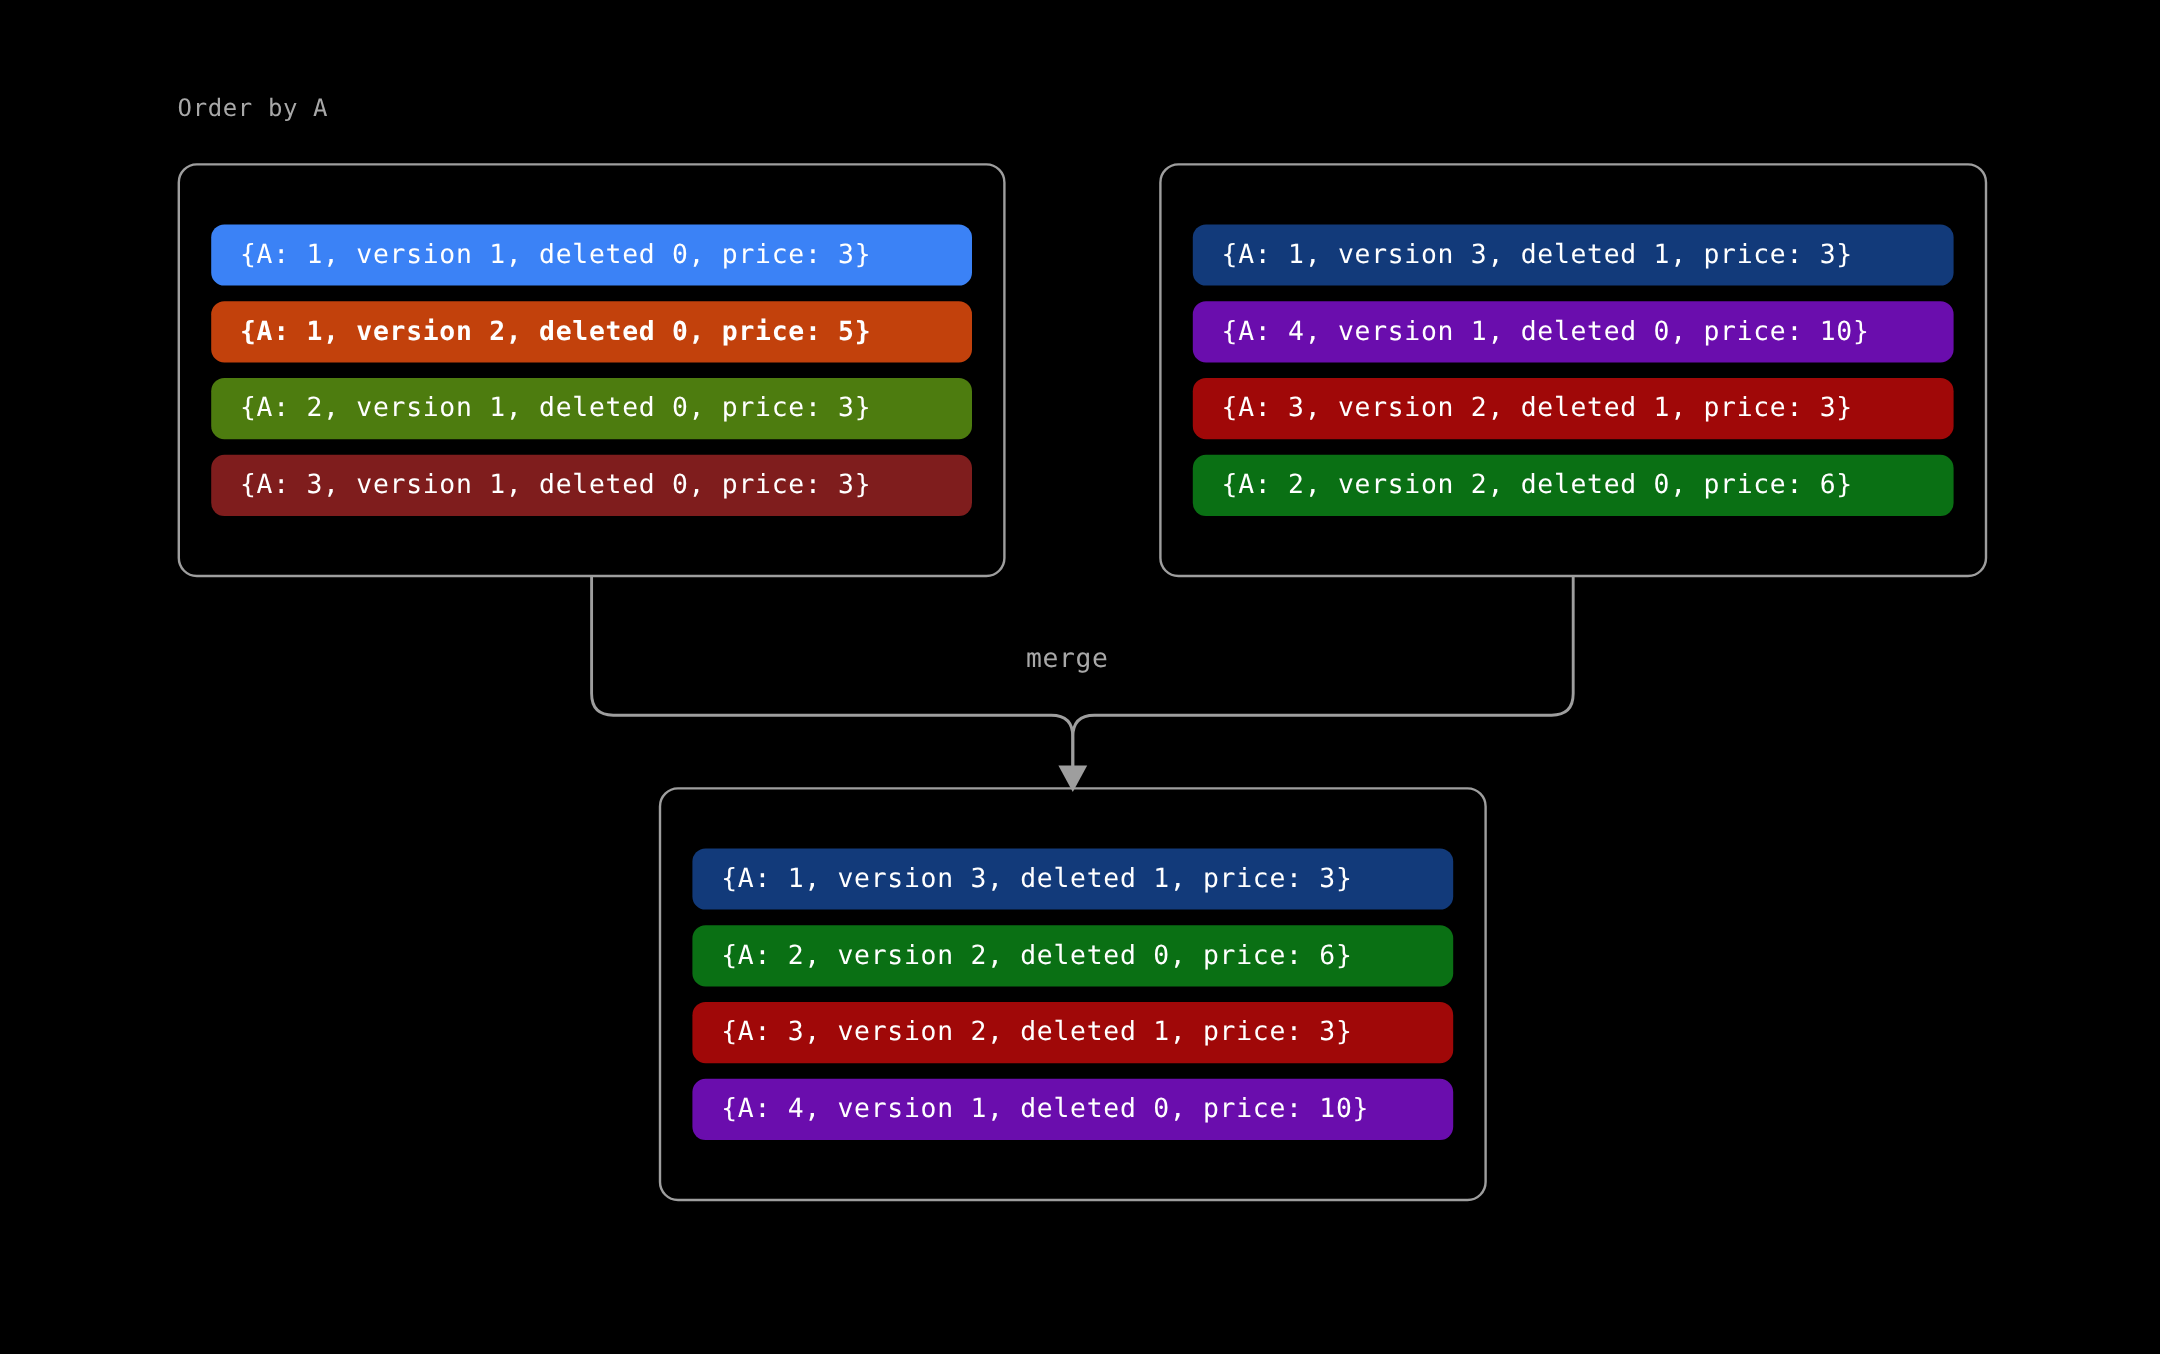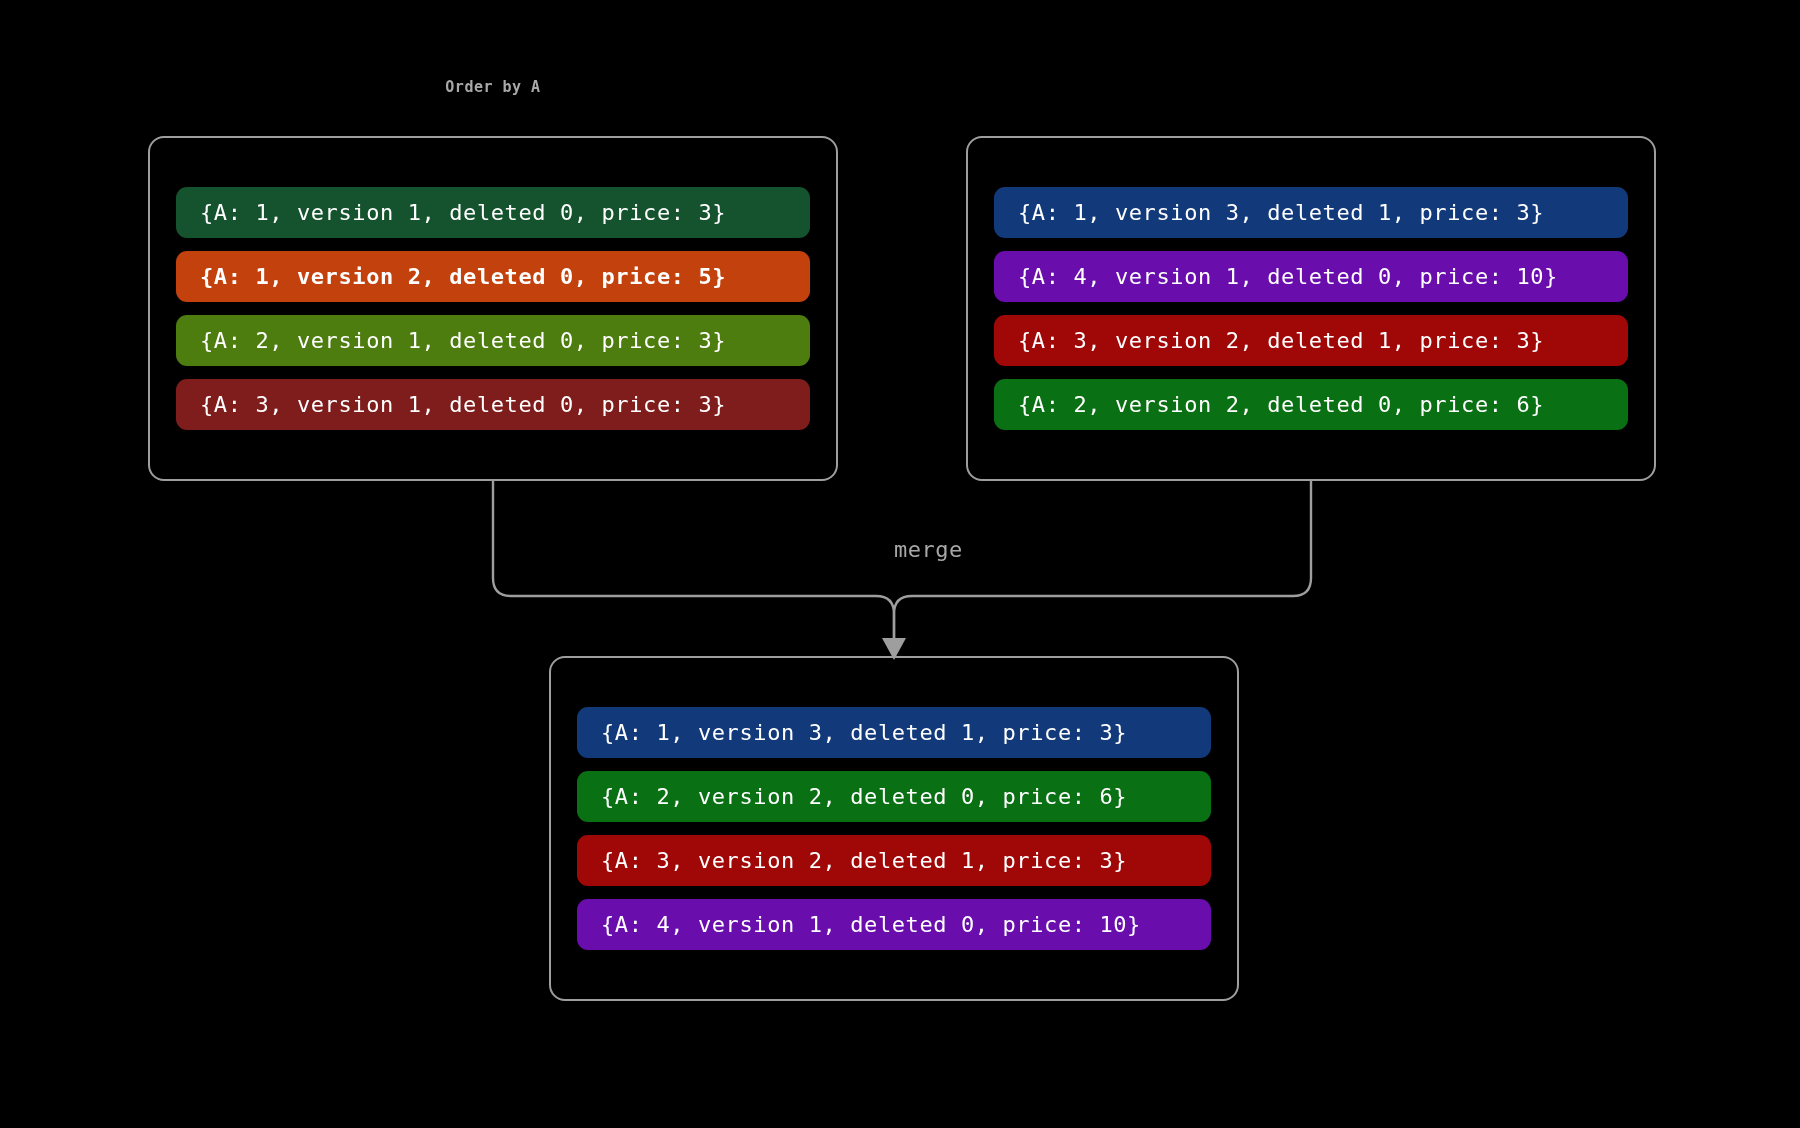--- a/index.html
+++ b/index.html
@@ -31,26 +31,24 @@
     top: 0;
     width: 1800px;
     height: 1128px;
     pointer-events: none;
   }
 
   
   .panel-title {
     position: absolute;
     color: #a8a8a8;
-    font-size: 15px;
+    font-size: 20px;
     letter-spacing: 0.5px;
     white-space: nowrap;
-    text-align: center;
     font-family: "DejaVu Sans Mono", "Liberation Mono", monospace;
-    font-weight: bold;
   }
 
   
   .box {
     position: absolute;
     border: 2px solid #9e9e9e;
     border-radius: 16px;
     background: transparent;
     box-sizing: border-box;
     display: flex;
@@ -93,41 +91,41 @@
   }
 
   
   #box-order   { left: 148px;  top: 136px; width: 690px;  height: 345px; }
   #box-parts   { left: 966px;  top: 136px; width: 690px;  height: 345px; }
   #box-merged  { left: 549px;  top: 656px; width: 690px;  height: 345px; }
 
   #title-order { left: 148px;  top: 78px;  width: 690px; }
   #title-parts { left: 966px;  top: 78px;  width: 690px; }
 
-  #merge-label { left: 894px; top: 537px; }
+  #merge-label { left: 855px; top: 537px; }
 </style>
 </head>
 <body style="background: rgb(0, 0, 0);">
 
 <div id="stage">
 
   <svg id="connectors" viewBox="0 0 1800 1128" width="1800" height="1128" xmlns="http://www.w3.org/2000/svg">
 
     <path d="M 493 481 L 493 578 Q 493 596 511 596 L 876 596 Q 894 596 894 614 L 894 648" fill="none" stroke="#9e9e9e" stroke-width="2.4" stroke-linecap="round"></path>
 
     <path d="M 1311 481 L 1311 578 Q 1311 596 1293 596 L 912 596 Q 894 596 894 614 L 894 648" fill="none" stroke="#9e9e9e" stroke-width="2.4" stroke-linecap="round"></path>
 
     <path d="M 894 660 L 882 638 L 906 638 Z" fill="#9e9e9e"></path>
   </svg>
 
   <div class="panel-title" id="title-order" style="color: rgb(168, 168, 168);">Order by A</div>
 
   <div class="box" id="box-order" style="border-color: rgb(158, 158, 158);">
     <div class="rows">
-      <div class="pill" style="background: #14532d;">
+      <div class="pill" style="background: #3b82f6;">
         <span class="txt">{A: 1, version 1, deleted 0, price: 3}</span>
       </div>
       <div class="pill" style="background: #c2410c; font-weight: bold;">
         <span class="txt">{A: 1, version 2, deleted 0, price: 5}</span>
       </div>
       <div class="pill" style="background: #4d7c0f;">
         <span class="txt">{A: 2, version 1, deleted 0, price: 3}</span>
       </div>
       <div class="pill" style="background: #7f1d1d;">
         <span class="txt">{A: 3, version 1, deleted 0, price: 3}</span>

